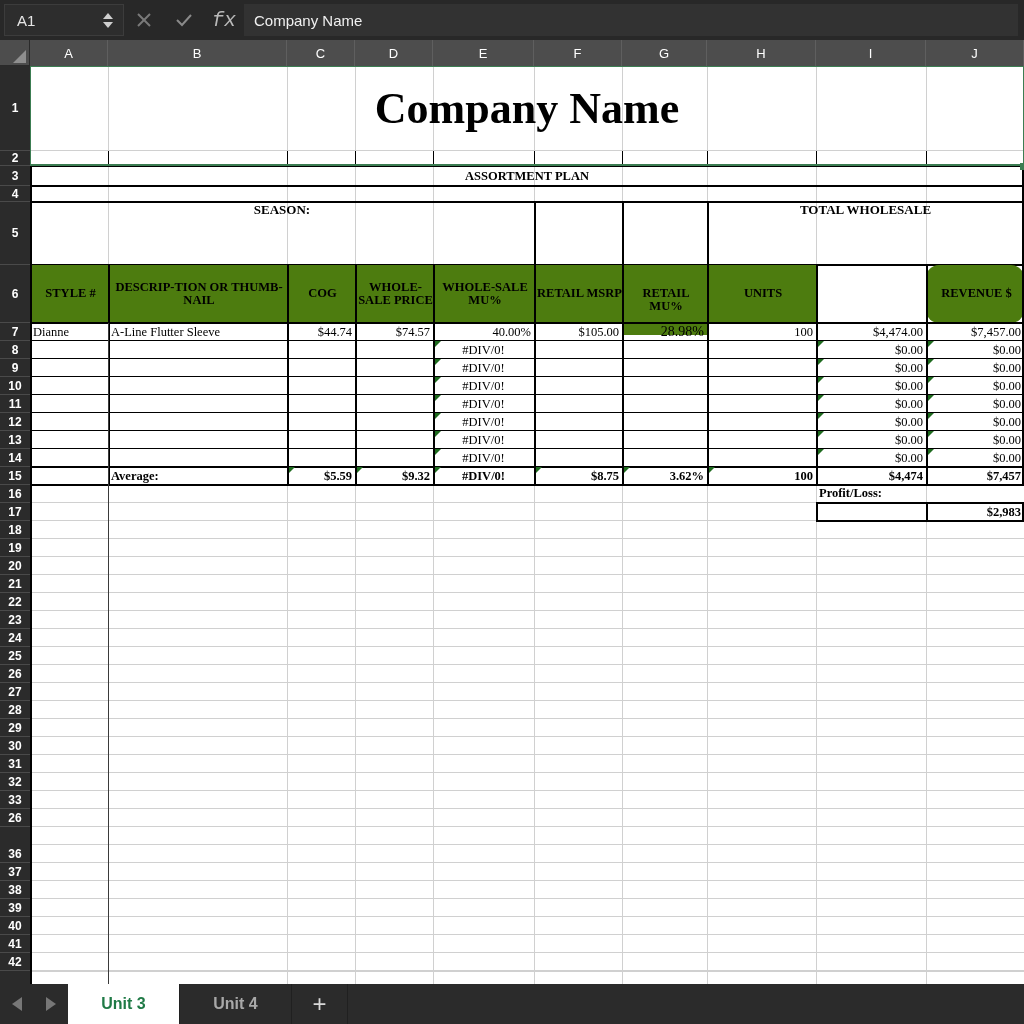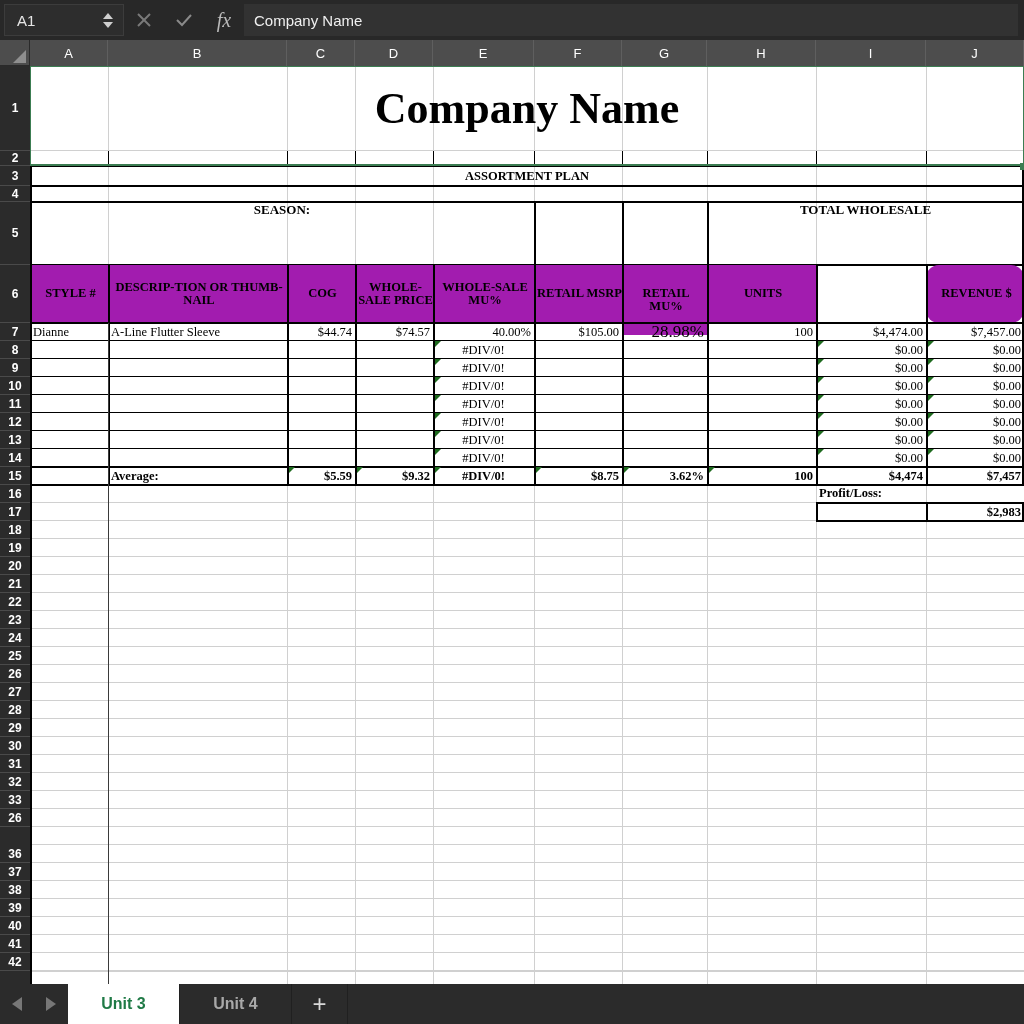--- a/index.html
+++ b/index.html
@@ -40,21 +40,21 @@
   }
   .spin-up { border-bottom: 6px solid #cfcfcf; }
   .spin-dn { border-top: 6px solid #cfcfcf; }
 
   .fb-icon {
     width: 40px; height: 40px;
     display: flex; align-items: center; justify-content: center;
     color: #7a7a7a; font-size: 19px;
   }
   .fb-icon.check { color: #8a8a8a; }
-  .fb-icon.fx { color: #b9b9b9; font-family: Liberation Serif, serif; font-style: italic; font-size: 20px; }
+  .fb-icon.fx { color: #b9b9b9; font-family: Liberation Mono, monospace; font-style: italic; font-size: 20px; }
 
   #formula-input {
     flex: 1; height: 32px; margin-right: 6px;
     background: #323232;
     border: none;
     color: #f0f0f0; font-size: 15px;
     display: flex; align-items: center;
     padding-left: 10px;
   }
 
@@ -123,21 +123,21 @@
     background: transparent;
   }
   .cell.r  { justify-content: flex-end; padding-right: 3px; }
   .cell.l  { justify-content: flex-start; padding-left: 3px; }
   .cell.c  { justify-content: center; }
   .cell.b  { font-weight: bold; }
   .cell.wrapc {
     display: flex; align-items: center; justify-content: center;
     white-space: normal; text-align: center; line-height: 1.08;
   }
-  .hdrfill { background: #a21caf; font-family: Liberation Serif, serif; }
+  .hdrfill { background: #4d7c0f; font-family: Liberation Serif, serif; }
   .errtri {
     position: absolute; left: 0; top: 0;
     width: 0; height: 0;
     border-left: 8px solid #1e6b1e;
     border-bottom: 8px solid transparent;
   }
 
   
   .gl-v { position: absolute; width: 1px; background: #d0d0d0; }
   .gl-h { position: absolute; height: 1px; background: #d0d0d0; }
@@ -385,21 +385,21 @@
       <div class="bd" style="left: 786px; top: 199px; width: 2px; height: 58px;"></div>
       <div class="bd" style="left: 896px; top: 199px; width: 2px; height: 58px;"></div>
       <div class="bd" style="left: 992px; top: 199px; width: 2px; height: 58px;"></div>
       <div class="bd" style="left: 0px; top: 256px; width: 994px; height: 2px;"></div>
       <div class="cell l" style="left: 0px; top: 257px; width: 78px; height: 18px; font-size: 12.5px;"><span>Dianne</span></div>
       <div class="cell l" style="left: 78px; top: 257px; width: 179px; height: 18px; font-size: 12.5px;"><span>A-Line Flutter Sleeve</span></div>
       <div class="cell r" style="left: 257px; top: 257px; width: 68px; height: 18px; font-size: 12.5px;"><span>$44.74</span></div>
       <div class="cell r" style="left: 325px; top: 257px; width: 78px; height: 18px; font-size: 12.5px;"><span>$74.57</span></div>
       <div class="cell r" style="left: 403px; top: 257px; width: 101px; height: 18px; font-size: 12.5px;"><span>40.00%</span></div>
       <div class="cell r" style="left: 504px; top: 257px; width: 88px; height: 18px; font-size: 12.5px;"><span>$105.00</span></div>
-      <div class="cell r" style="left: 592px; top: 257px; width: 85px; height: 18px; font-size: 17px;"><span>28.98%</span></div>
+      <div class="cell r" style="left: 592px; top: 257px; width: 85px; height: 18px; font-size: 14px;"><span>28.98%</span></div>
       <div class="cell r" style="left: 677px; top: 257px; width: 109px; height: 18px; font-size: 12.5px;"><span>100</span></div>
       <div class="cell r" style="left: 786px; top: 257px; width: 110px; height: 18px; font-size: 12.5px;"><span>$4,474.00</span></div>
       <div class="cell r" style="left: 896px; top: 257px; width: 98px; height: 18px; font-size: 12.5px;"><span>$7,457.00</span></div>
       <div class="bd" style="left: 0px; top: 257px; width: 2px; height: 18px;"></div>
       <div class="bd" style="left: 78px; top: 257px; width: 2px; height: 18px;"></div>
       <div class="bd" style="left: 257px; top: 257px; width: 2px; height: 18px;"></div>
       <div class="bd" style="left: 325px; top: 257px; width: 2px; height: 18px;"></div>
       <div class="bd" style="left: 403px; top: 257px; width: 2px; height: 18px;"></div>
       <div class="bd" style="left: 504px; top: 257px; width: 2px; height: 18px;"></div>
       <div class="bd" style="left: 592px; top: 257px; width: 2px; height: 18px;"></div>

